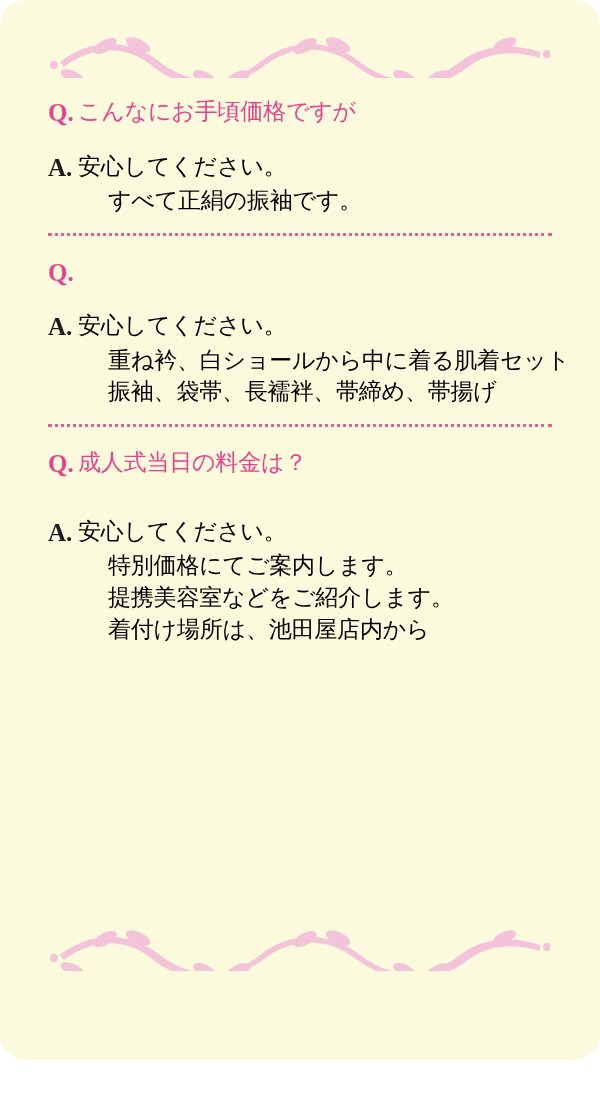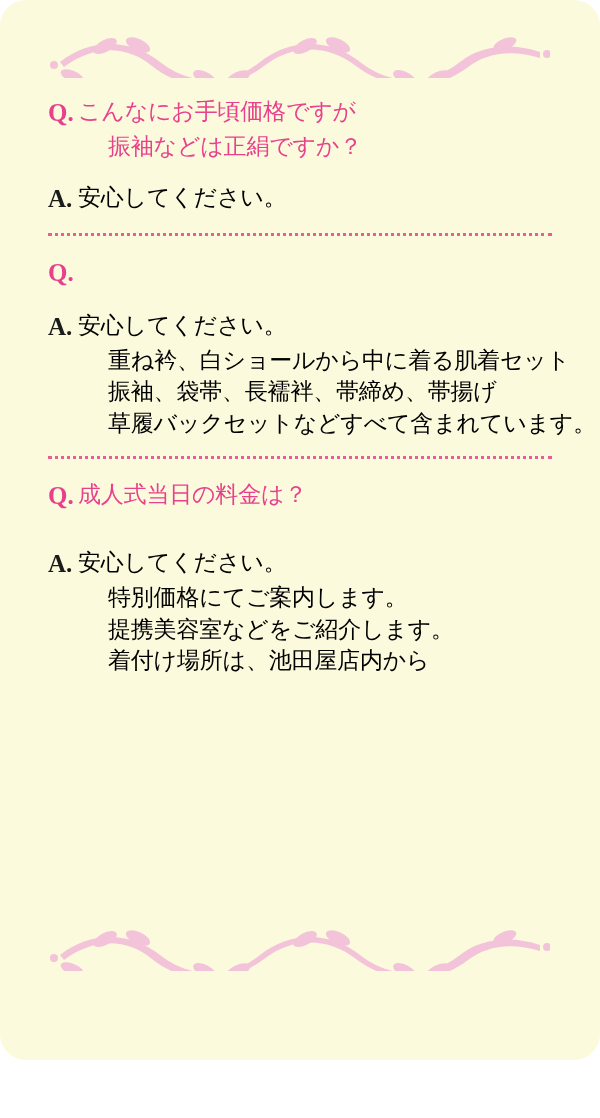--- a/index.html
+++ b/index.html
@@ -118,29 +118,29 @@
   </svg>
 
   <div class="content">
 
     <div class="qa-block">
       <div class="q-group">
         <div class="line q">
           <span class="marker">Q.</span>
           <span class="text">こんなにお手頃価格ですが</span>
         </div>
-        <div class="line q">
-          <span class="marker"></span>
-          <span class="text indent">振袖などは正絹ですか？</span>
-        </div>
       </div>
       <div class="a-group">
         <div class="line a">
           <span class="marker">A.</span>
           <span class="text">安心してください。</span>
+        </div>
+        <div class="line a">
+          <span class="marker"></span>
+          <span class="text indent">すべて正絹の振袖です。</span>
         </div>
       </div>
     </div>
 
     <div class="divider"></div>
 
     <div class="qa-block">
       <div class="q-group">
         <div class="line q">
           <span class="marker">Q.</span>
@@ -151,24 +151,20 @@
           <span class="marker">A.</span>
           <span class="text">安心してください。</span>
         </div>
         <div class="line a">
           <span class="marker"></span>
           <span class="text indent">重ね衿、白ショールから中に着る肌着セット</span>
         </div>
         <div class="line a">
           <span class="marker"></span>
           <span class="text indent">振袖、袋帯、長襦袢、帯締め、帯揚げ</span>
-        </div>
-        <div class="line a">
-          <span class="marker"></span>
-          <span class="text indent">草履バックセットなどすべて含まれています。</span>
         </div>
       </div>
     </div>
 
     <div class="divider"></div>
 
     <div class="qa-block">
       <div class="q-group">
         <div class="line q">
           <span class="marker">Q.</span>

